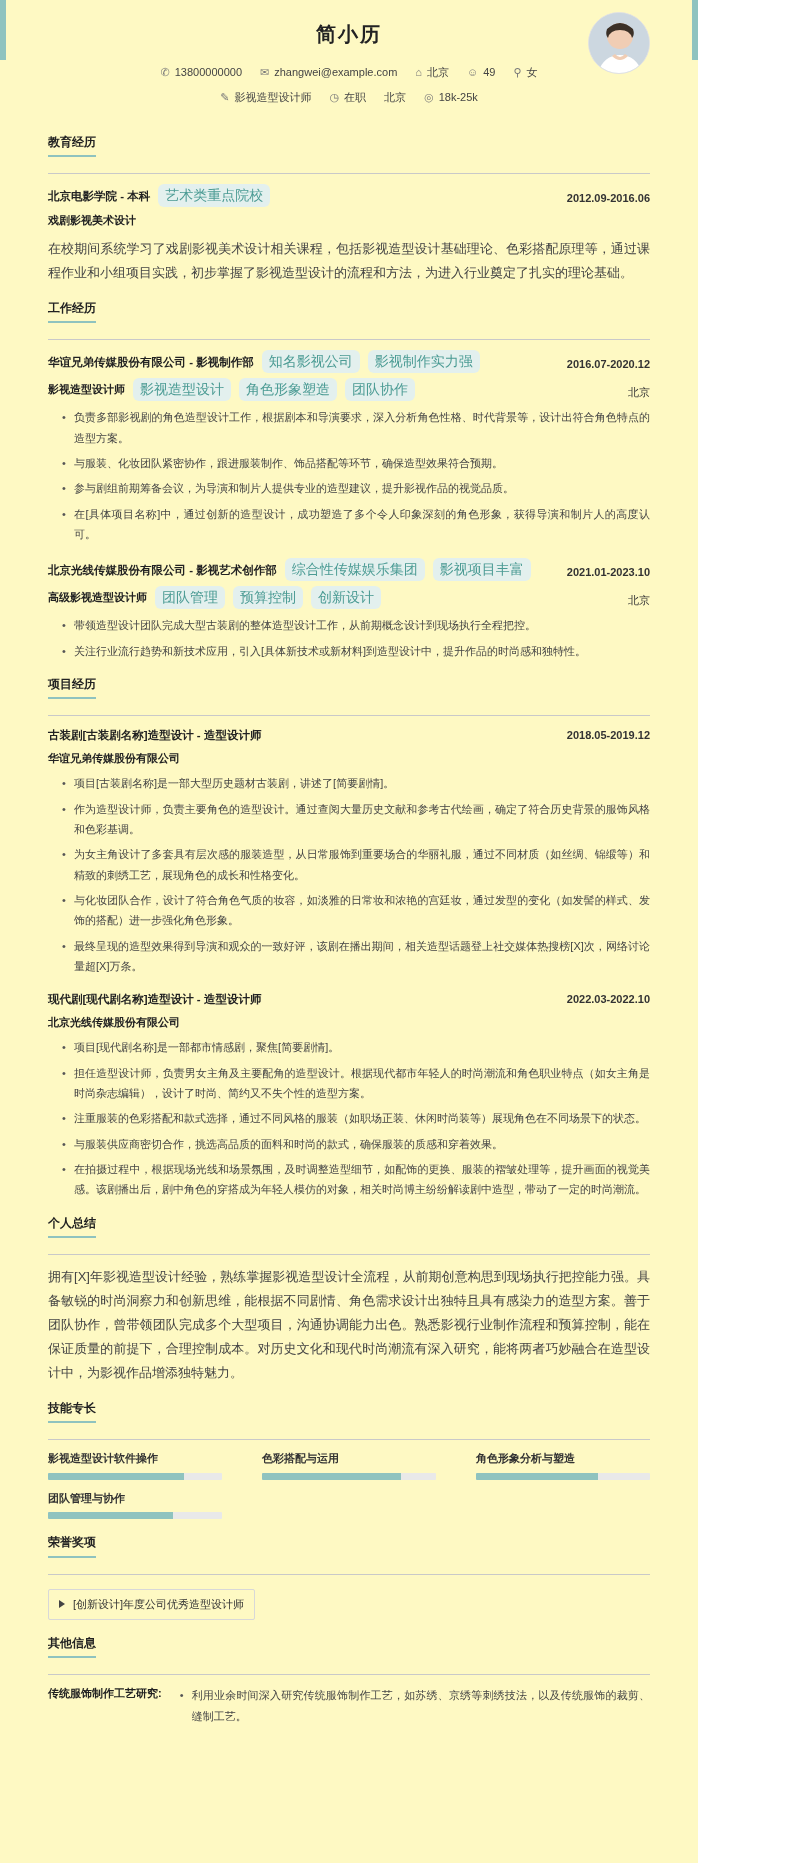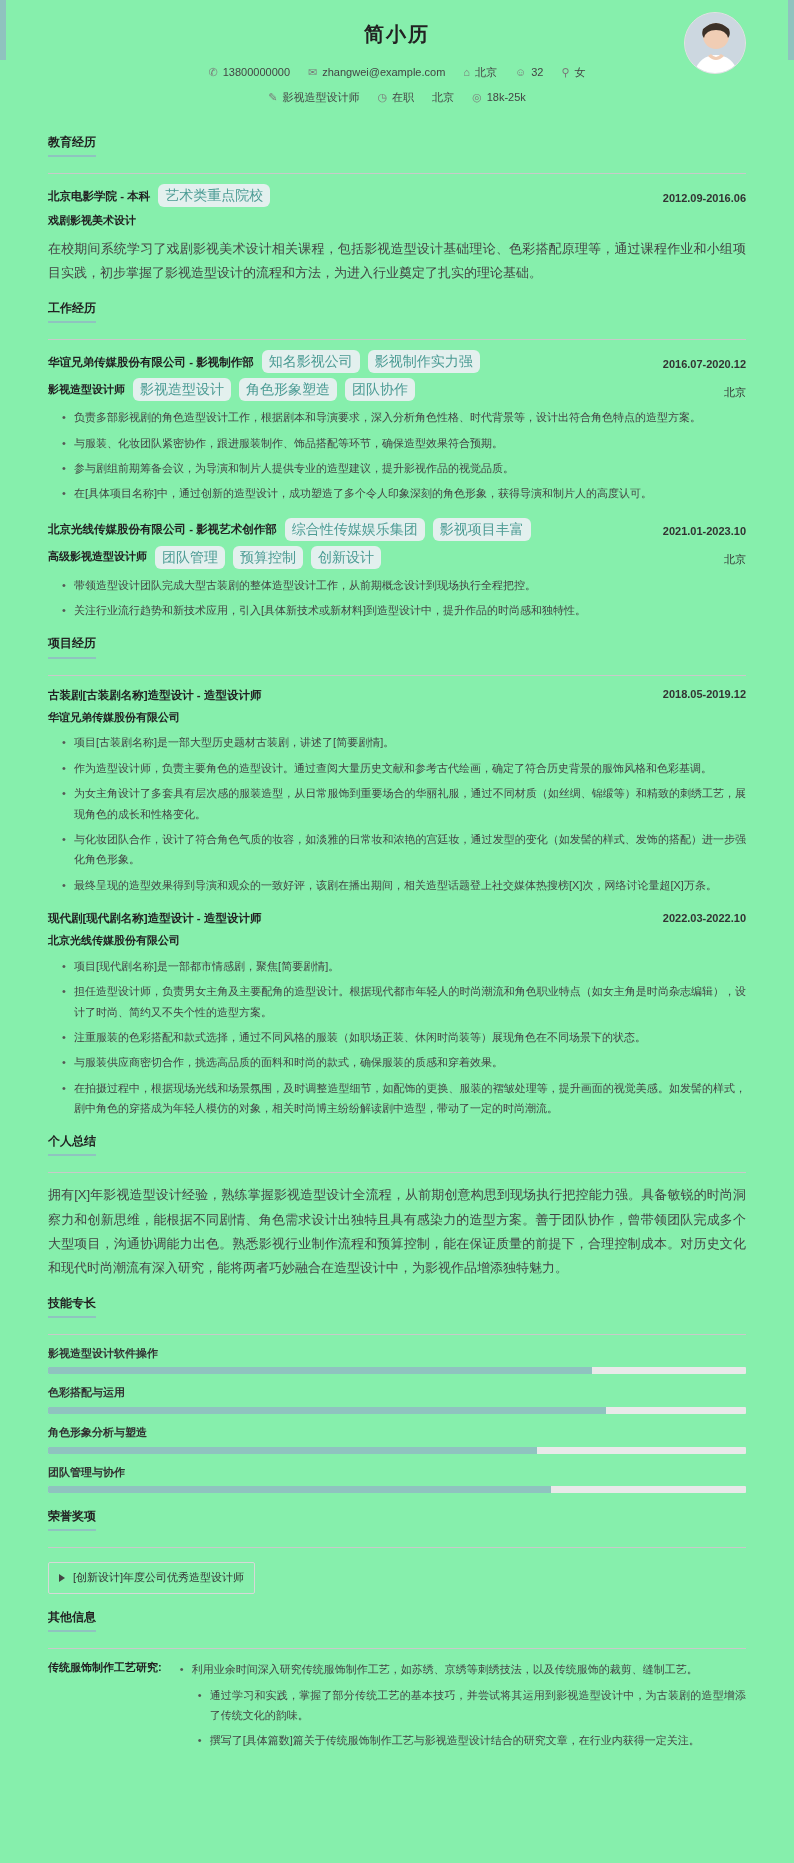--- a/index.html
+++ b/index.html
@@ -7,23 +7,23 @@
   body {
     width: 794px;
     background: #ffffff;
     font-family: "Liberation Sans", sans-serif;
     color: #333333;
     font-size: 11px;
     line-height: 1.6;
   }
   .page {
     position: relative;
-    width: 794px;
+    width: 698px;
     min-height: 1863px;
-    background: #86efac;
+    background: #fef9c3;
     padding: 0 0 24px 0;
   }
   
   .edge-left, .edge-right {
     position: absolute;
     top: 0;
     width: 6px;
     height: 60px;
     background: #8fc3bf;
   }
@@ -155,21 +155,21 @@
     position: absolute;
     left: 0;
     top: 0;
     color: #555;
   }
   .company-line { font-weight: bold; font-size: 11px; color: #222; margin-top: 5px; }
 
   
   .skills-grid {
     display: grid;
-    grid-template-columns: 1fr;
+    grid-template-columns: 1fr 1fr 1fr;
     column-gap: 40px;
     row-gap: 10px;
     margin-top: 4px;
   }
   .skill { }
   .skill-name { font-size: 11px; font-weight: bold; color: #333; margin-bottom: 5px; }
   .bar-bg { height: 7px; background: #e9e9e9; border-radius: 1px; overflow: hidden; }
   .bar-fg { height: 7px; background: #8fc3bf; }
 
   
@@ -210,21 +210,21 @@
       <div class="contact-item">
         <span class="ico">✉</span>
         <span>zhangwei@example.com</span>
       </div>
       <div class="contact-item">
         <span class="ico">⌂</span>
         <span>北京</span>
       </div>
       <div class="contact-item">
         <span class="ico">☺</span>
-        <span>32</span>
+        <span>49</span>
       </div>
       <div class="contact-item">
         <span class="ico">⚲</span>
         <span>女</span>
       </div>
     </div>
 
     <div class="contact-row">
       <div class="contact-item">
         <span class="ico">✎</span>
@@ -355,21 +355,21 @@
         <div class="row-line">
           <span class="title-strong">现代剧[现代剧名称]造型设计 - 造型设计师</span>
           <span class="date">2022.03-2022.10</span>
         </div>
         <div class="company-line">北京光线传媒股份有限公司</div>
         <ul class="bullets">
           <li>项目[现代剧名称]是一部都市情感剧，聚焦[简要剧情]。</li>
           <li>担任造型设计师，负责男女主角及主要配角的造型设计。根据现代都市年轻人的时尚潮流和角色职业特点（如女主角是时尚杂志编辑），设计了时尚、简约又不失个性的造型方案。</li>
           <li>注重服装的色彩搭配和款式选择，通过不同风格的服装（如职场正装、休闲时尚装等）展现角色在不同场景下的状态。</li>
           <li>与服装供应商密切合作，挑选高品质的面料和时尚的款式，确保服装的质感和穿着效果。</li>
-          <li>在拍摄过程中，根据现场光线和场景氛围，及时调整造型细节，如配饰的更换、服装的褶皱处理等，提升画面的视觉美感。如发髻的样式，剧中角色的穿搭成为年轻人模仿的对象，相关时尚博主纷纷解读剧中造型，带动了一定的时尚潮流。</li>
+          <li>在拍摄过程中，根据现场光线和场景氛围，及时调整造型细节，如配饰的更换、服装的褶皱处理等，提升画面的视觉美感。该剧播出后，剧中角色的穿搭成为年轻人模仿的对象，相关时尚博主纷纷解读剧中造型，带动了一定的时尚潮流。</li>
         </ul>
       </div>
     </div>
 
     <div class="section">
       <div class="sec-head">
         <span class="sec-title">个人总结</span>
       </div>
       <div class="desc">拥有[X]年影视造型设计经验，熟练掌握影视造型设计全流程，从前期创意构思到现场执行把控能力强。具备敏锐的时尚洞察力和创新思维，能根据不同剧情、角色需求设计出独特且具有感染力的造型方案。善于团队协作，曾带领团队完成多个大型项目，沟通协调能力出色。熟悉影视行业制作流程和预算控制，能在保证质量的前提下，合理控制成本。对历史文化和现代时尚潮流有深入研究，能将两者巧妙融合在造型设计中，为影视作品增添独特魅力。</div>
     </div>
@@ -419,22 +419,18 @@
     <div class="section">
       <div class="sec-head">
         <span class="sec-title">其他信息</span>
       </div>
       <div class="other-item">
         <div class="other-label">传统服饰制作工艺研究:</div>
         <div class="other-body">
           <ul class="bullets">
             <li>利用业余时间深入研究传统服饰制作工艺，如苏绣、京绣等刺绣技法，以及传统服饰的裁剪、缝制工艺。</li>
           </ul>
-          <ul class="sub-bullets">
-            <li>通过学习和实践，掌握了部分传统工艺的基本技巧，并尝试将其运用到影视造型设计中，为古装剧的造型增添了传统文化的韵味。</li>
-            <li>撰写了[具体篇数]篇关于传统服饰制作工艺与影视造型设计结合的研究文章，在行业内获得一定关注。</li>
-          </ul>
         </div>
       </div>
     </div>
 
   </div>
 </div>
 
 </body></html>

